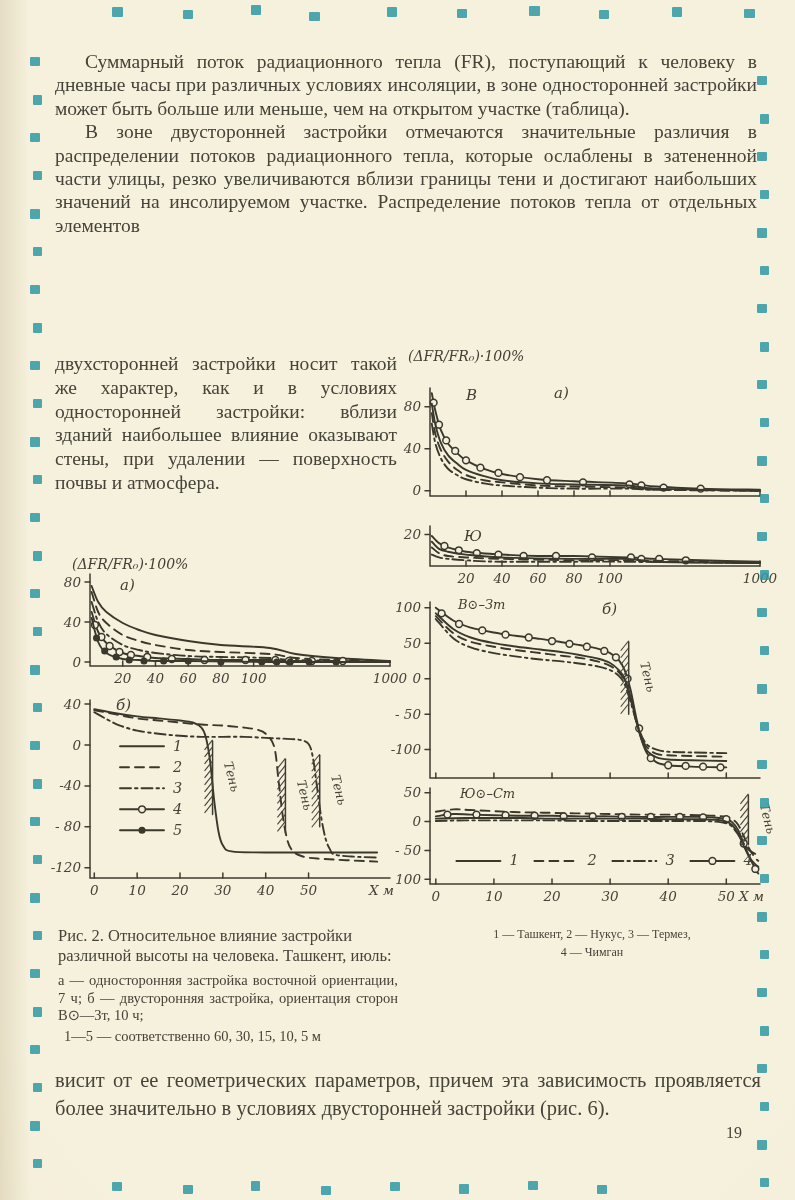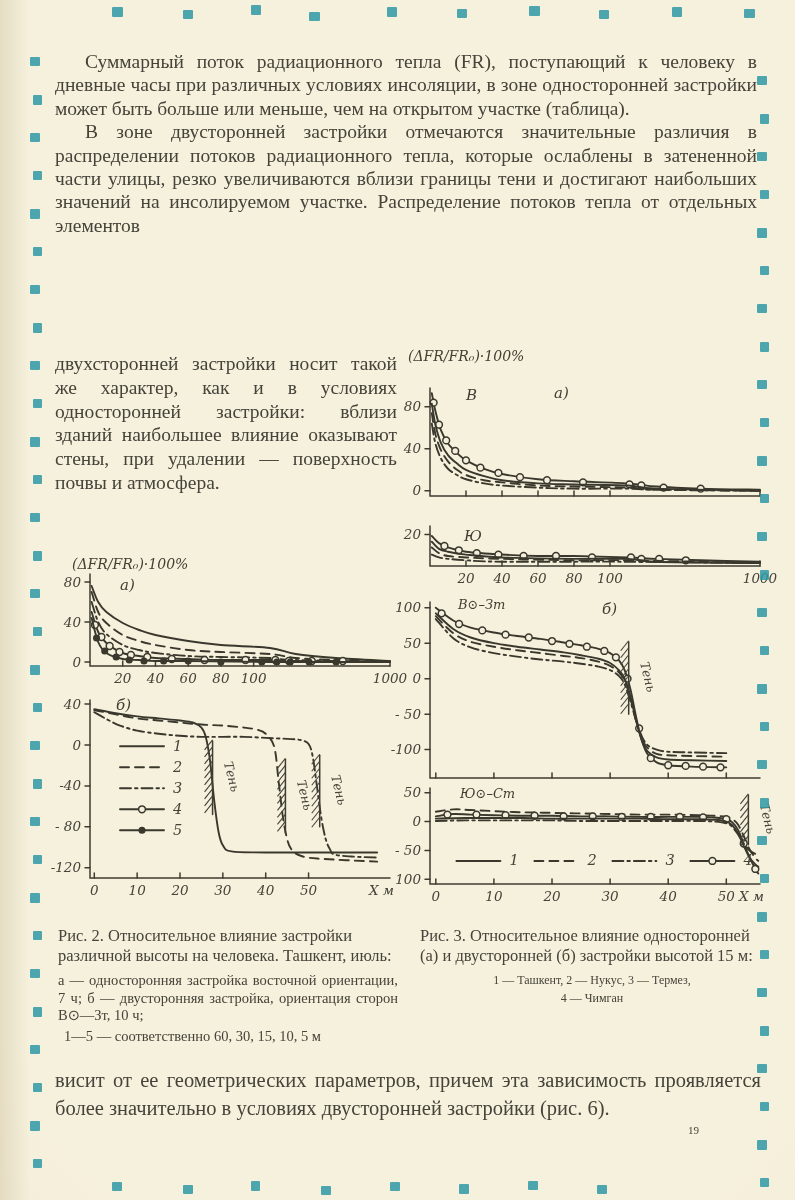--- a/index.html
+++ b/index.html
@@ -7,21 +7,21 @@
         background:radial-gradient(125% 120% at 52% 42%, #f6f1dd 55%, #efe8d0 88%, #e9e1c4 100%);
         font-family:"Liberation Serif", serif;color:#45433a;}
   .page::before{content:"";position:absolute;left:0;top:0;width:30px;height:100%;
         background:linear-gradient(90deg, rgba(140,115,60,.16), rgba(140,115,60,0));pointer-events:none;}
   .toptext{position:absolute;left:55px;top:50px;width:702px;font-size:19.5px;line-height:23.4px;text-align:justify;}
   .toptext p, .coltext p{margin:0;text-indent:30px;}
   p.noind{text-indent:0;}
   .coltext{position:absolute;left:55px;top:352px;width:342px;font-size:19.5px;line-height:23.8px;text-align:justify;}
   .bottomtext{position:absolute;left:55px;top:1066px;width:706px;font-size:20.5px;line-height:28px;text-align:justify;}
   .bottomtext p{margin:0;}
-  .pgnum{position:absolute;left:688px;top:1124px;font-size:11px;}
+  .pgnum{position:absolute;left:726px;top:1124px;font-size:16px;}
   .caption{position:absolute;}
   .cap-title{font-size:16.5px;line-height:19.5px;text-align:left;margin:0 0 7px 0;}
   .cap-sub{font-size:14.5px;line-height:17.5px;text-align:justify;margin:0;}
   .cap-sub2{font-size:14.5px;line-height:17.5px;text-align:left;margin:3px 0 0 6px;}
   .cap-sub-c{font-size:12px;line-height:17.5px;text-align:center;margin:0;}
   .chart-lbl{position:absolute;font:italic 15px "DejaVu Serif", serif;color:#413f34;white-space:nowrap;}
   .chart-hdr{position:absolute;font:italic 14px "DejaVu Serif", serif;color:#413f34;white-space:nowrap;}
   .chart-lbl.sm{font-size:13px;}
   svg.chart{position:absolute;overflow:visible;}
   .axis{stroke:#3f3d32;stroke-width:1.5;fill:none;stroke-linecap:round;}
@@ -362,21 +362,20 @@
       <text x="109.4" y="85.46000000000001" class="leg">1</text>
       <path d="M134.4 80.96000000000001 L178.4 80.96000000000001" class="curve" stroke-dasharray="9 6"></path>
       <text x="187.4" y="85.46000000000001" class="leg">2</text>
       <path d="M212.4 80.96000000000001 L256.4 80.96000000000001" class="curve" stroke-dasharray="11 4 2.5 4"></path>
       <text x="265.4" y="85.46000000000001" class="leg">3</text>
       <path d="M290.4 80.96000000000001 L334.4 80.96000000000001" class="curve"></path>
       <circle cx="312.4" cy="80.96000000000001" r="3.4" class="mk" fill="#f4efdc"></circle>
       <text x="343.4" y="85.46000000000001" class="leg">4</text>
     </svg>
   <div class="caption" style="left:420px;top:926px;width:344px;">
-    <p class="cap-title">Рис. 3. Относительное влияние односторонней (а) и двусторонней (б) застройки высотой 15 м:</p>
     <p class="cap-sub-c">1 — Ташкент, 2 — Нукус, 3 — Термез,</p>
     <p class="cap-sub-c">4 — Чимган</p>
   </div>
 
   <div class="bottomtext">
     <p class="noind">висит от ее геометрических параметров, причем эта зависимость проявляется более значительно в условиях двусторонней застройки (рис. 6).</p>
   </div>
 
   <div class="pgnum">19</div>
 

